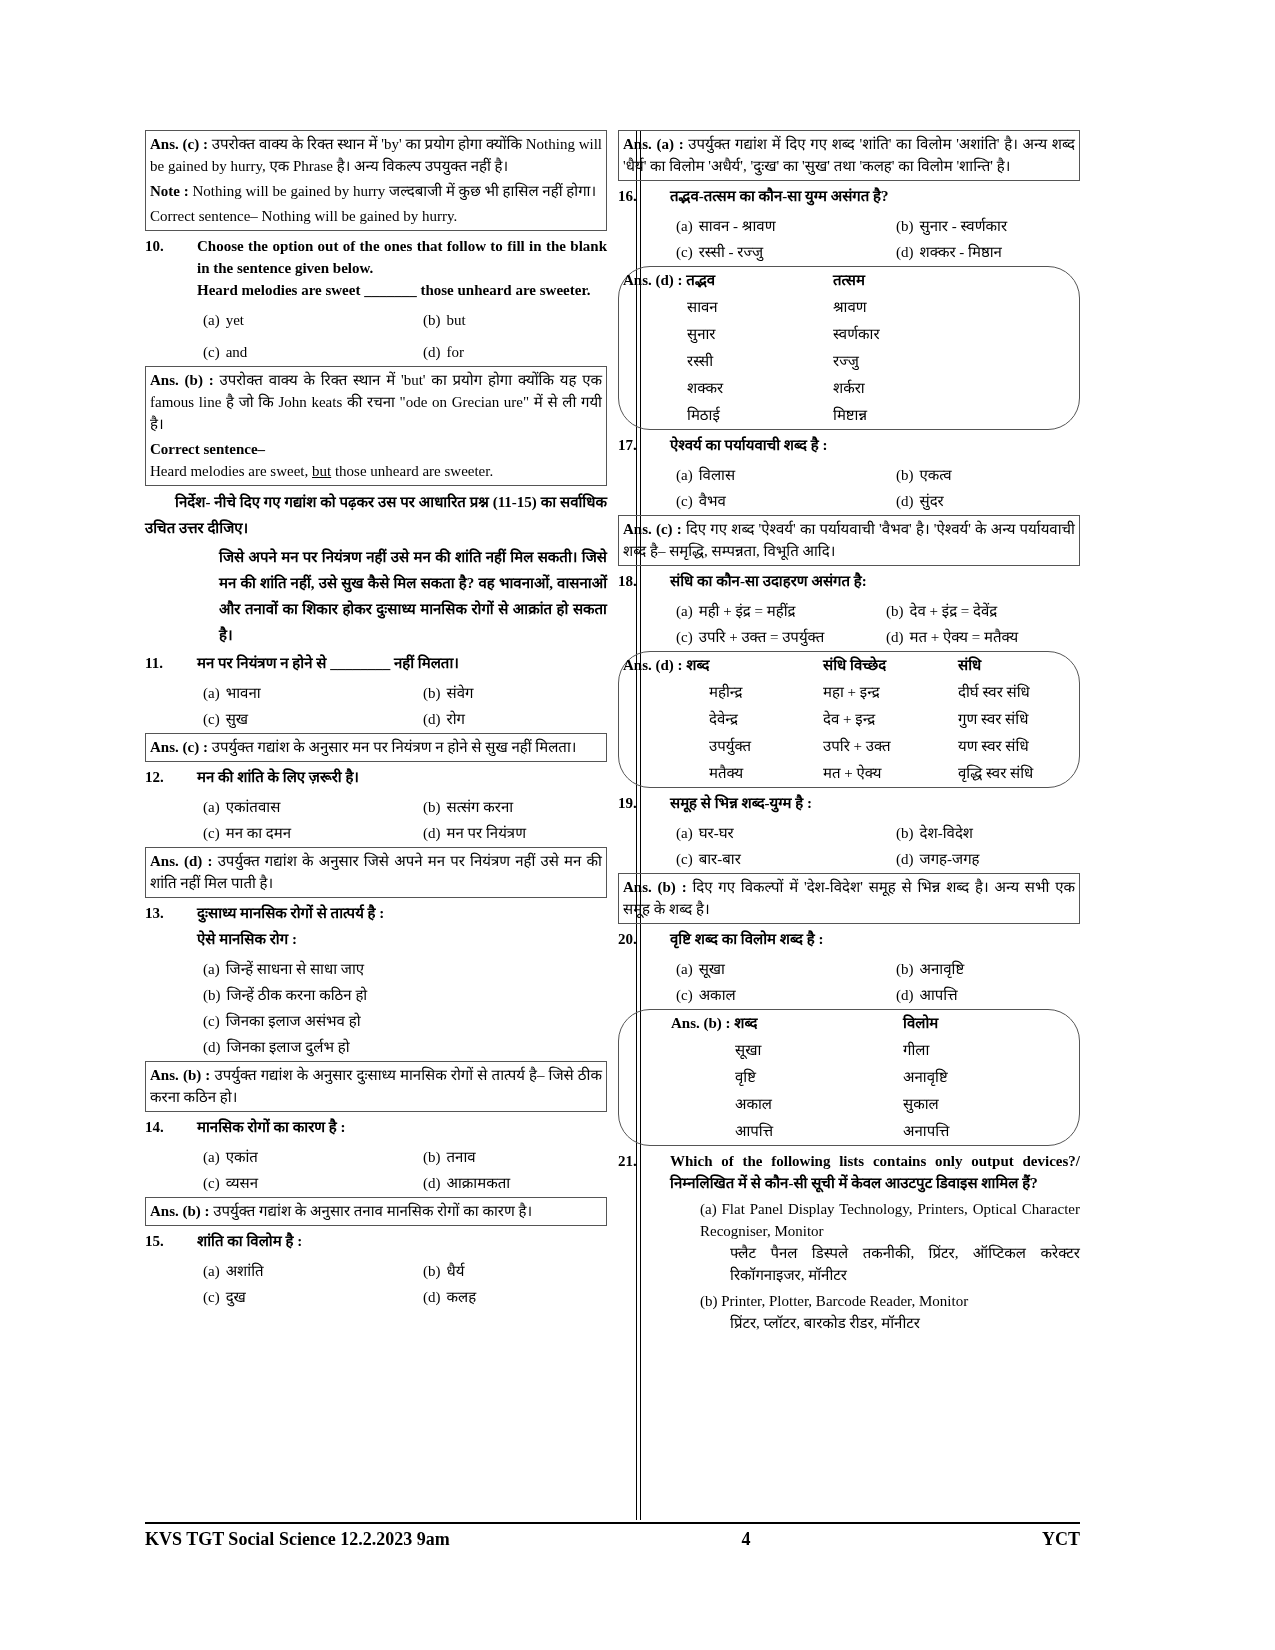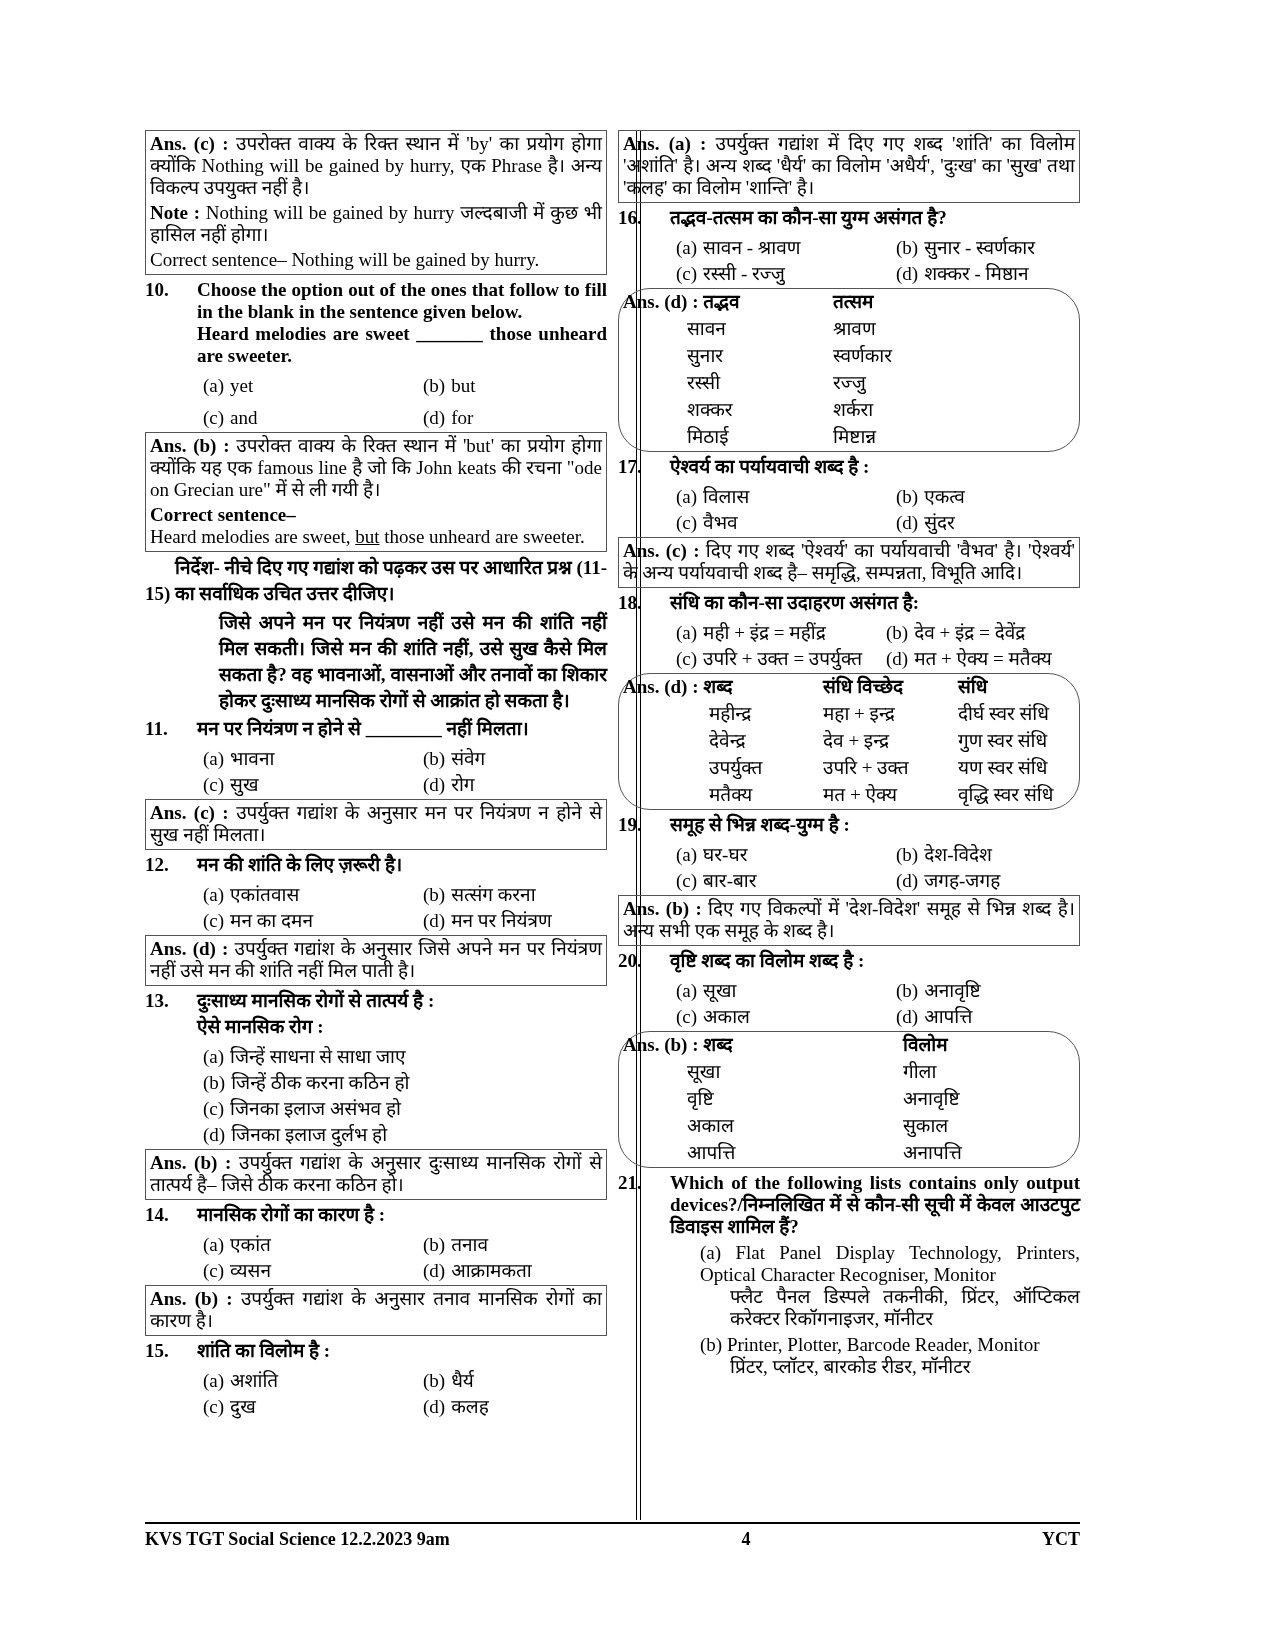--- a/index.html
+++ b/index.html
@@ -1,19 +1,19 @@
 <!DOCTYPE html>
 <html><head>
 <meta charset="utf-8">
 <style>
   html, body { margin: 0; padding: 0; background: #ffffff; }
   body { width: 1275px; height: 1650px; position: relative; overflow: hidden;
          font-family: "Liberation Serif", "DejaVu Serif", serif; color: #000; }
   .page { position: absolute; left: 0; top: 0; width: 1275px; height: 1650px; }
-  .col { position: absolute; top: 130px; width: 462px; font-size: 19px; line-height: 22px; }
+  .col { position: absolute; top: 130px; width: 462px; font-size: 15px; line-height: 22px; }
   .col.left { left: 145px; }
   .col.right { left: 618px; }
   .divider { position: absolute; left: 636px; top: 130px; width: 0; height: 1390px;
              border-left: 1px solid #000; }
   .divider2 { position: absolute; left: 640px; top: 130px; width: 0; height: 1390px;
              border-left: 1px solid #000; }
   .ansbox { border: 1.5px solid #555; padding: 2px 4px 3px 4px; margin: 3px 0 3px 0; text-align: justify; }
   .ansbox b.lbl { font-weight: bold; }
   .q { display: flex; margin-top: 4px; font-weight: bold; }
   .q .num { width: 52px; flex-shrink: 0; }
@@ -26,21 +26,21 @@
   .passage .ind { display: block; margin-left: 74px; margin-top: 3px; line-height: 26px; }
   .dir { text-indent: 30px; line-height: 26px; }
   .tbl { display: grid; row-gap: 5px; border-radius: 32px; }
   .tbl .row { display: grid; }
   .tbl2 .row { grid-template-columns: 210px 1fr; }
   .tbl2 .row .c1 { padding-left: 64px; }
   .tbl3 .row { grid-template-columns: 200px 135px 1fr; }
   .tbl3 .row .c1 { padding-left: 86px; }
   .tbl3 .row.head .c1, .tbl2 .row.head .c1 { padding-left: 0; font-weight: bold; }
   .tbl2w .row { grid-template-columns: 280px 1fr; }
-  .tbl2w .row .c1 { padding-left: 64px; }
+  .tbl2w .row .c1 { padding-left: 64px; margin-left: 48px; }
   .tbl2w .row.head .c1 { padding-left: 0; font-weight: bold; }
   .row.head { font-weight: bold; }
   .footer { position: absolute; top: 1522px; left: 145px; width: 935px; border-top: 2px solid #000;
             padding-top: 5px; font-weight: bold; font-size: 18px; display: flex; justify-content: space-between; }
   .footer span { display: inline-block; }
   .u { text-decoration: underline; }
   .sub-opt { margin-left: 82px; margin-top: 4px; }
   .sub-opt .line { display: block; text-align: justify; }
   .sub-opt .indent { display: block; margin-left: 30px; text-align: justify; }
 </style>

